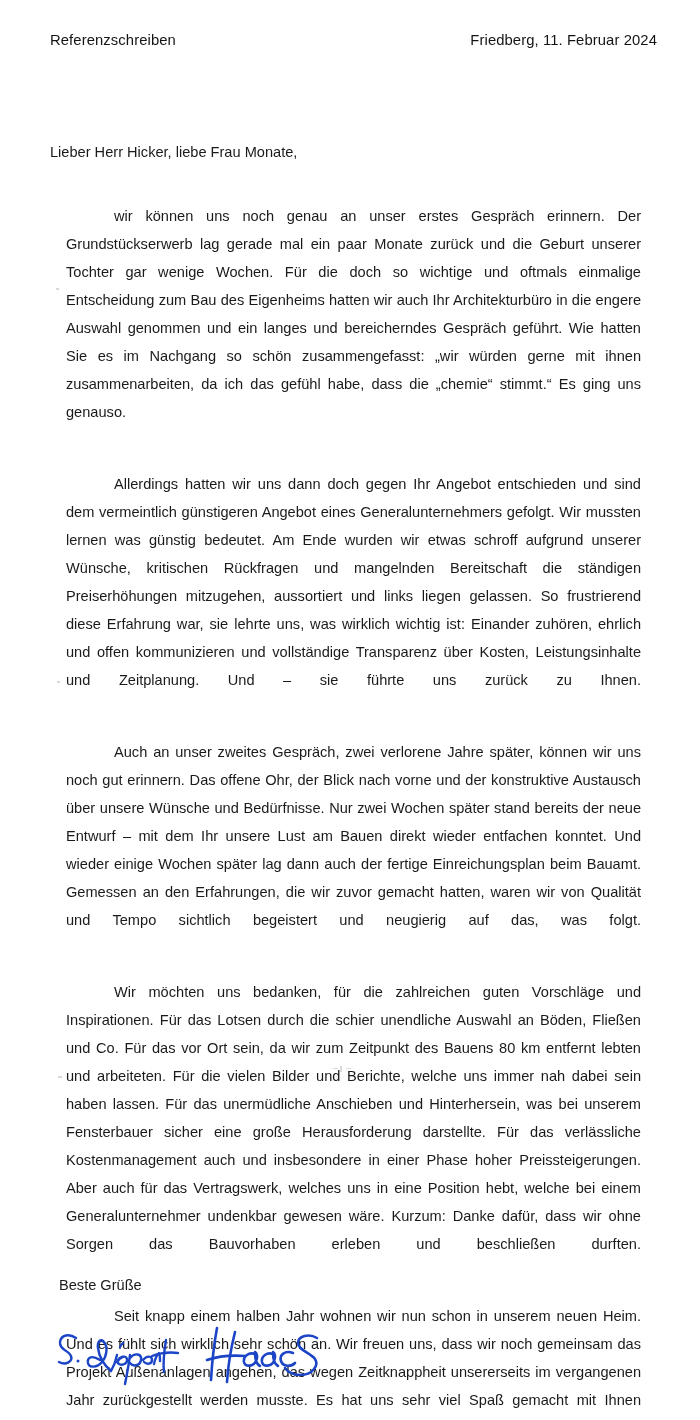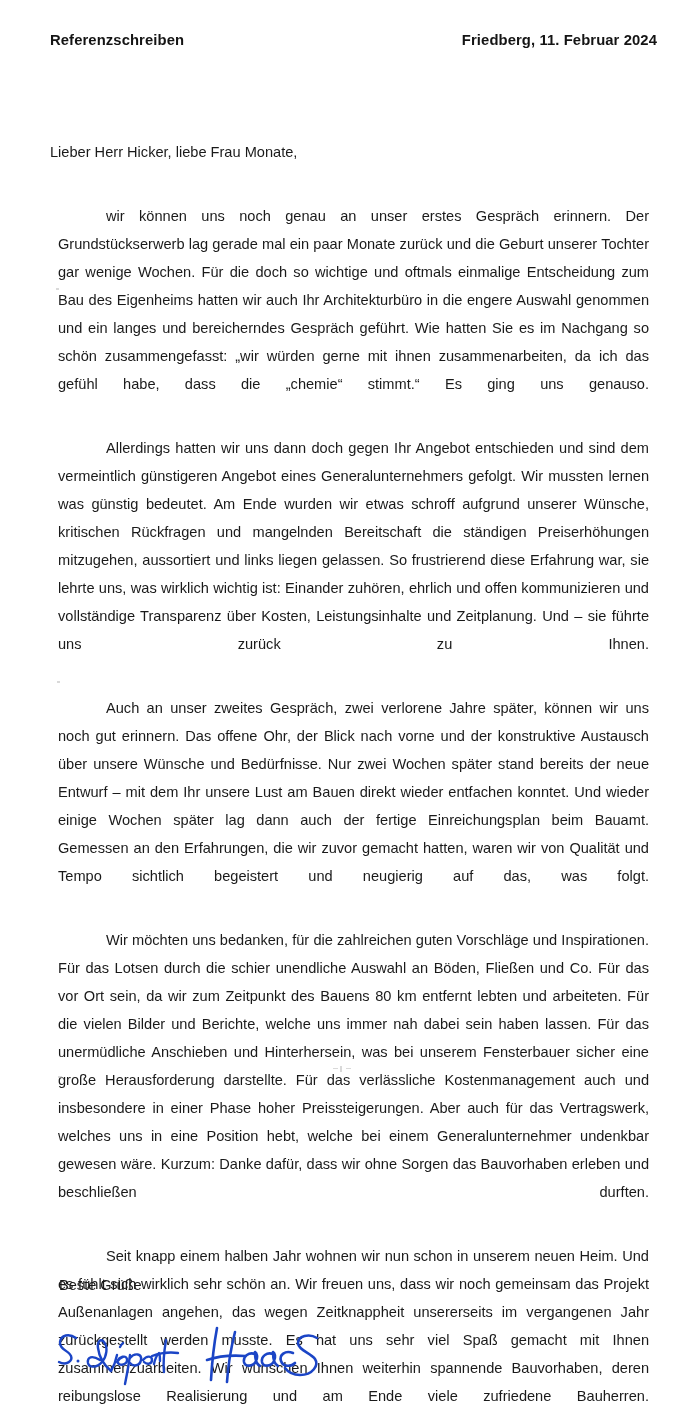--- a/index.html
+++ b/index.html
@@ -27,21 +27,21 @@
 
   
   .letter-header {
     position: absolute;
     top: 32px;
     left: 50px;
     width: 607px;
     display: flex;
     justify-content: space-between;
     align-items: baseline;
-    font-weight: bold;
+    font-weight: normal;
     font-size: 14.8px;
     letter-spacing: 0.1px;
     color: #141414;
   }
   .letter-header .doc-kind { white-space: nowrap; }
   .letter-header .place-date { white-space: nowrap; padding-left: 8px; }
 
   
   .letter-body {
     position: absolute;
@@ -54,21 +54,21 @@
     font-size: 14.6px;
     line-height: 28px;
     color: #1a1a1a;
     margin: 0 0 36px 0;
   }
 
   .para {
     font-size: 14.6px;
     line-height: 28px;
     color: #1a1a1a;
-    margin: 8px;
+    margin: 16px;
     text-align: justify;
     text-justify: inter-word;
     text-indent: 48px;
     hyphens: manual;
     word-spacing: 0.1px;
   }
   
   .para::after {
     content: "";
     display: inline-block;

